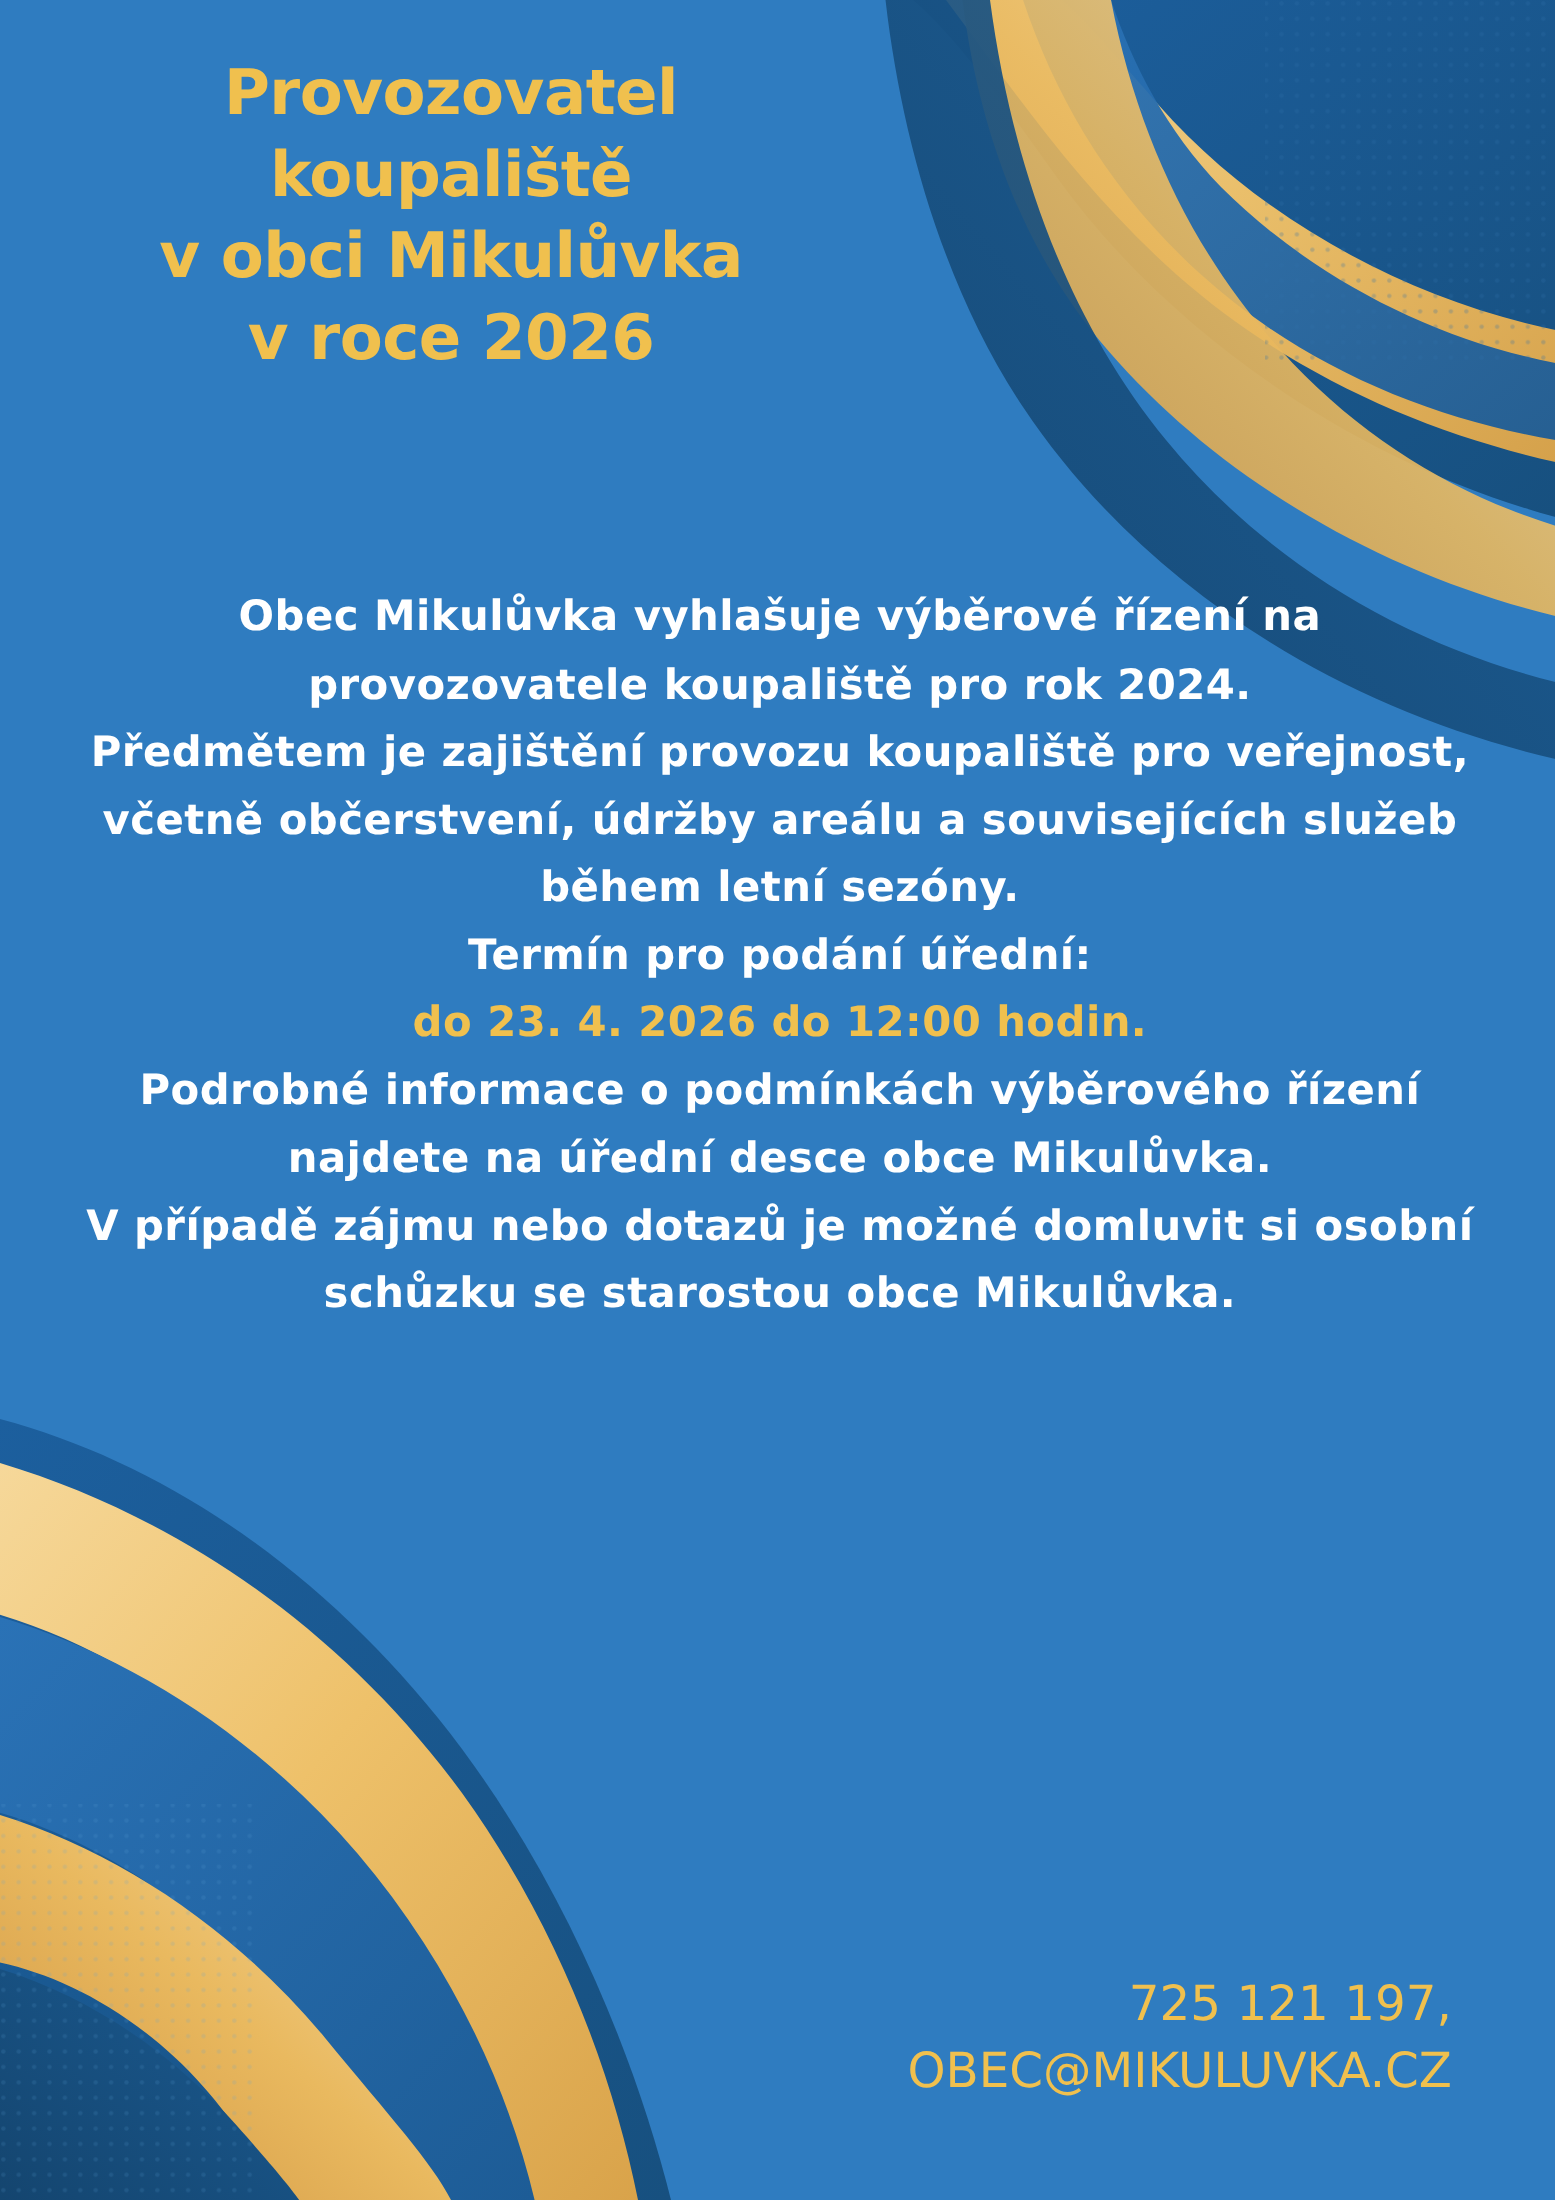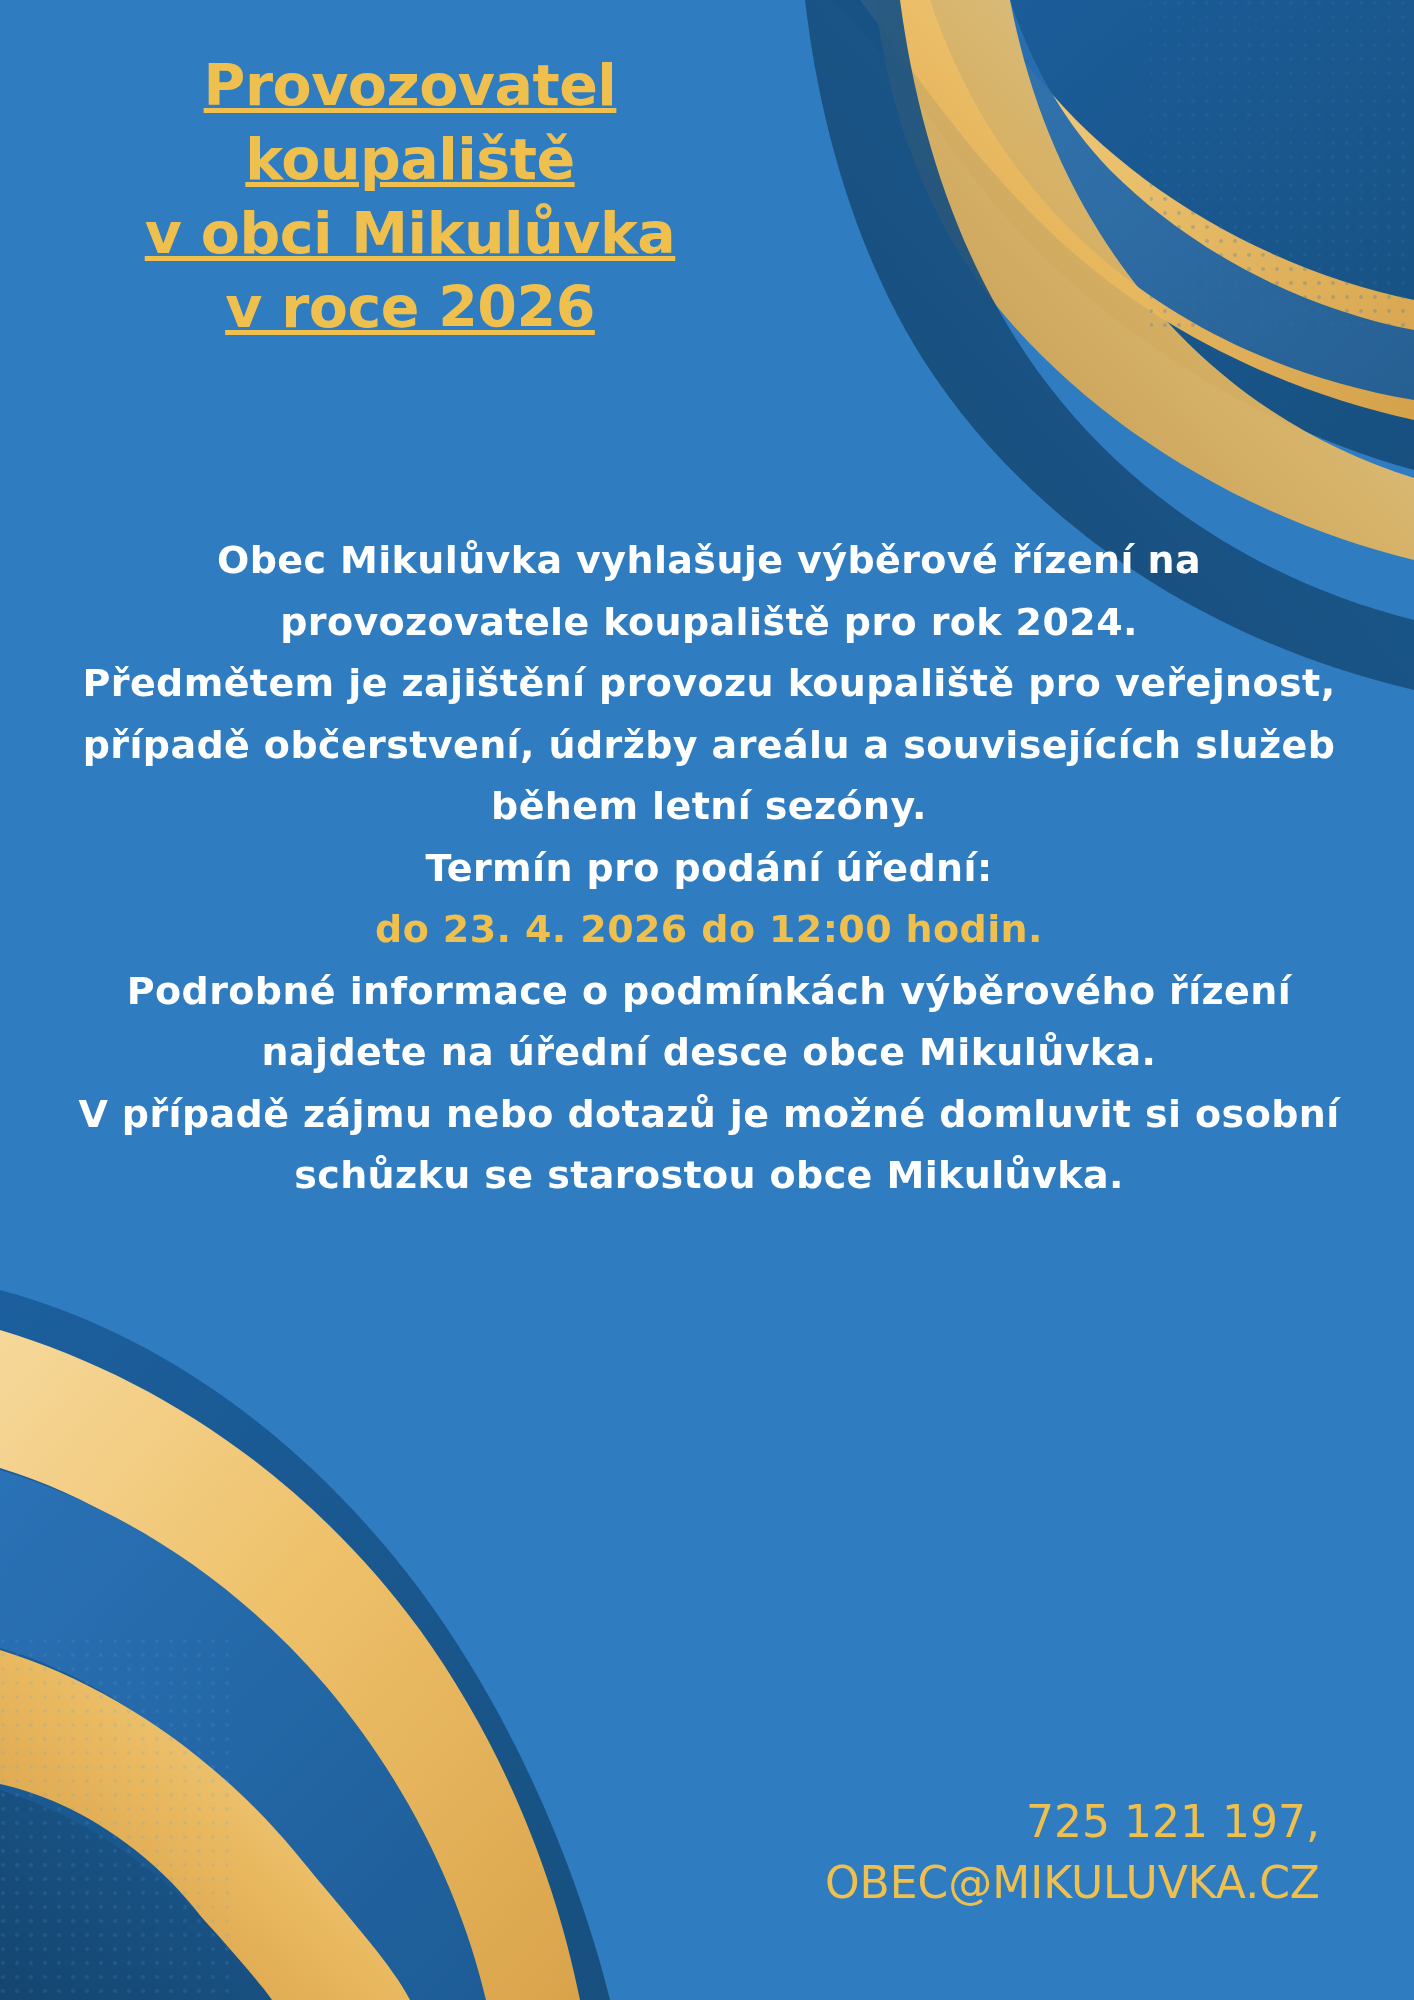--- a/index.html
+++ b/index.html
@@ -42,21 +42,20 @@
     top: 48px;
     left: 0;
     width: 820px;
     text-align: center;
     color: #f0c04e;
     font-weight: bold;
     font-size: 57px;
     line-height: 1.30;
     letter-spacing: -0.5px;
     white-space: pre-line;
-    text-decoration: underline;
   }
 
   .body-block {
     position: absolute;
     top: 530px;
     left: 78px;
     width: 1262px;
     text-align: center;
     color: #ffffff;
     font-weight: bold;
@@ -152,21 +151,21 @@
 
   <div class="content">
 
     <div class="title">Provozovatel
 koupaliště
 v obci Mikulůvka
 v roce 2026</div>
 
     <div class="body-block">
       <p class="para">Obec Mikulůvka vyhlašuje výběrové řízení na provozovatele koupaliště pro rok 2024.</p>
-      <p class="para">Předmětem je zajištění provozu koupaliště pro veřejnost, případě občerstvení, údržby areálu a souvisejících služeb během letní sezóny.</p>
+      <p class="para">Předmětem je zajištění provozu koupaliště pro veřejnost, včetně občerstvení, údržby areálu a souvisejících služeb během letní sezóny.</p>
       <p class="para">Termín pro podání úřední:</p>
       <p class="para deadline">do 23. 4. 2026 do 12:00 hodin.</p>
       <p class="para">
         <span>Podrobné informace o podmínkách výběrového řízení najdete na </span><span class="link-underline">úřední desce obce Mikulůvka</span><span>.</span>
       </p>
       <p class="para">V případě zájmu nebo dotazů je možné domluvit si osobní schůzku se starostou obce Mikulůvka.</p>
     </div>
 
     <div class="contact">725 121 197,
 OBEC@MIKULUVKA.CZ</div>

